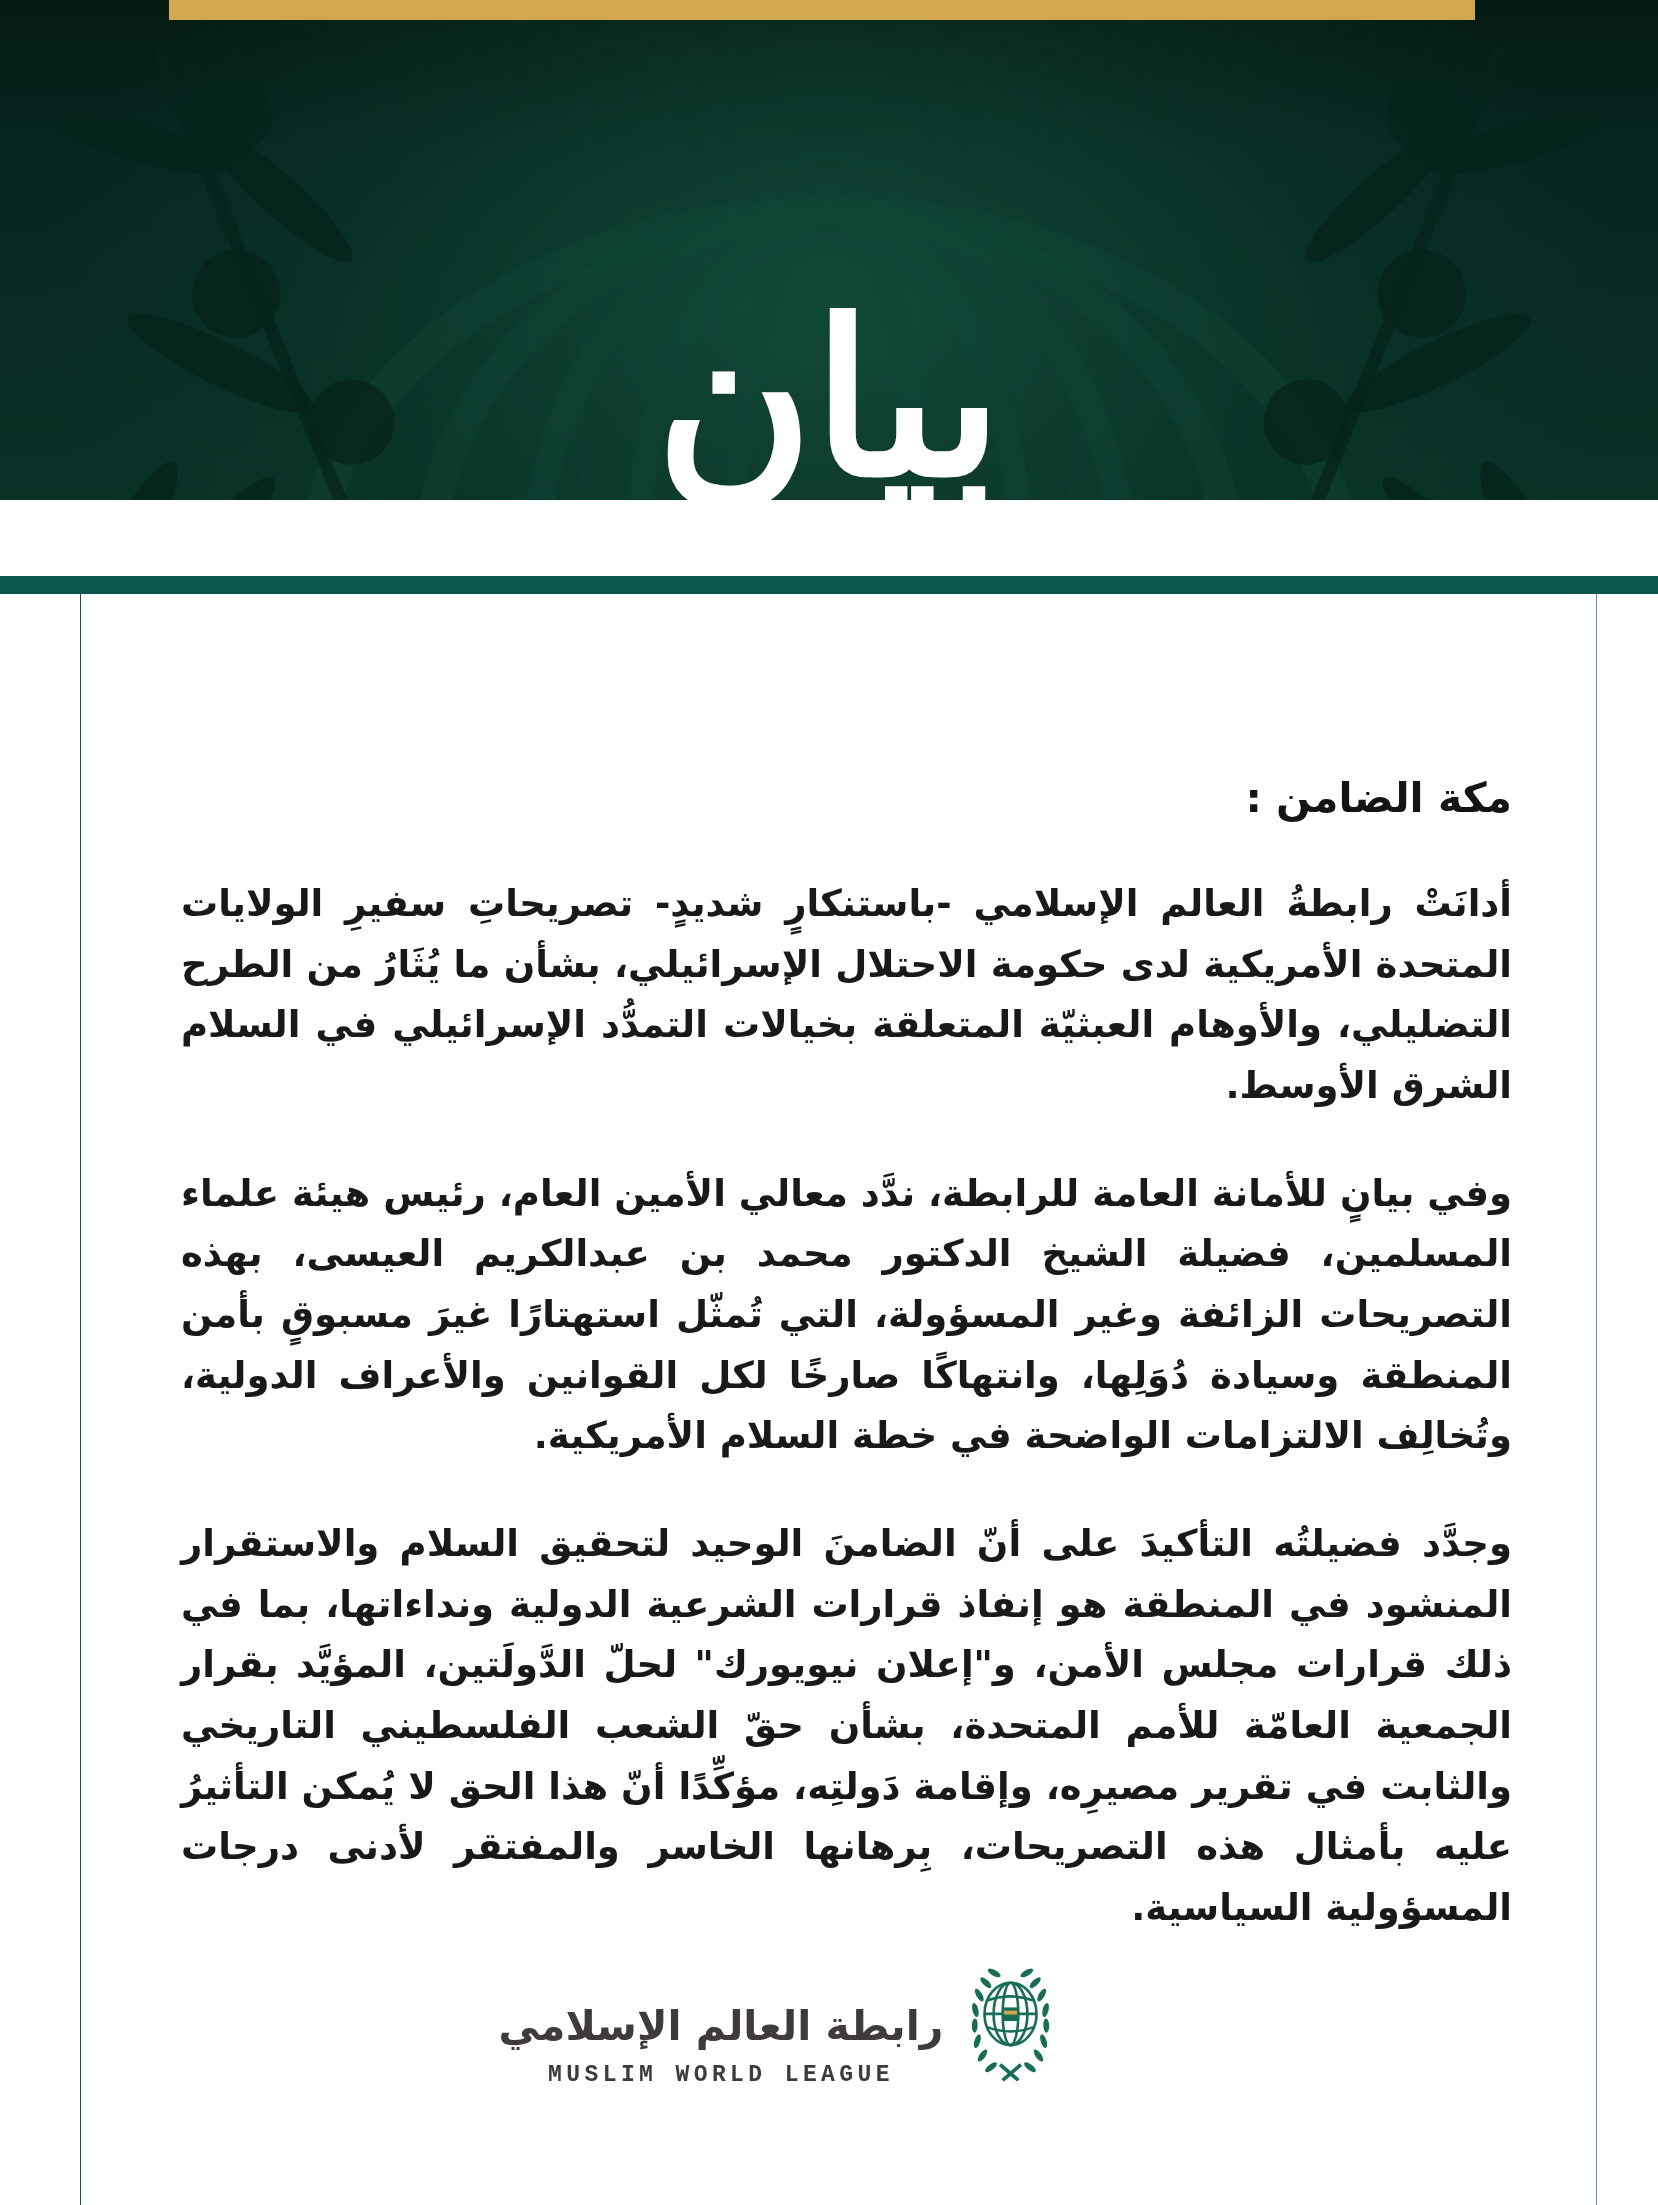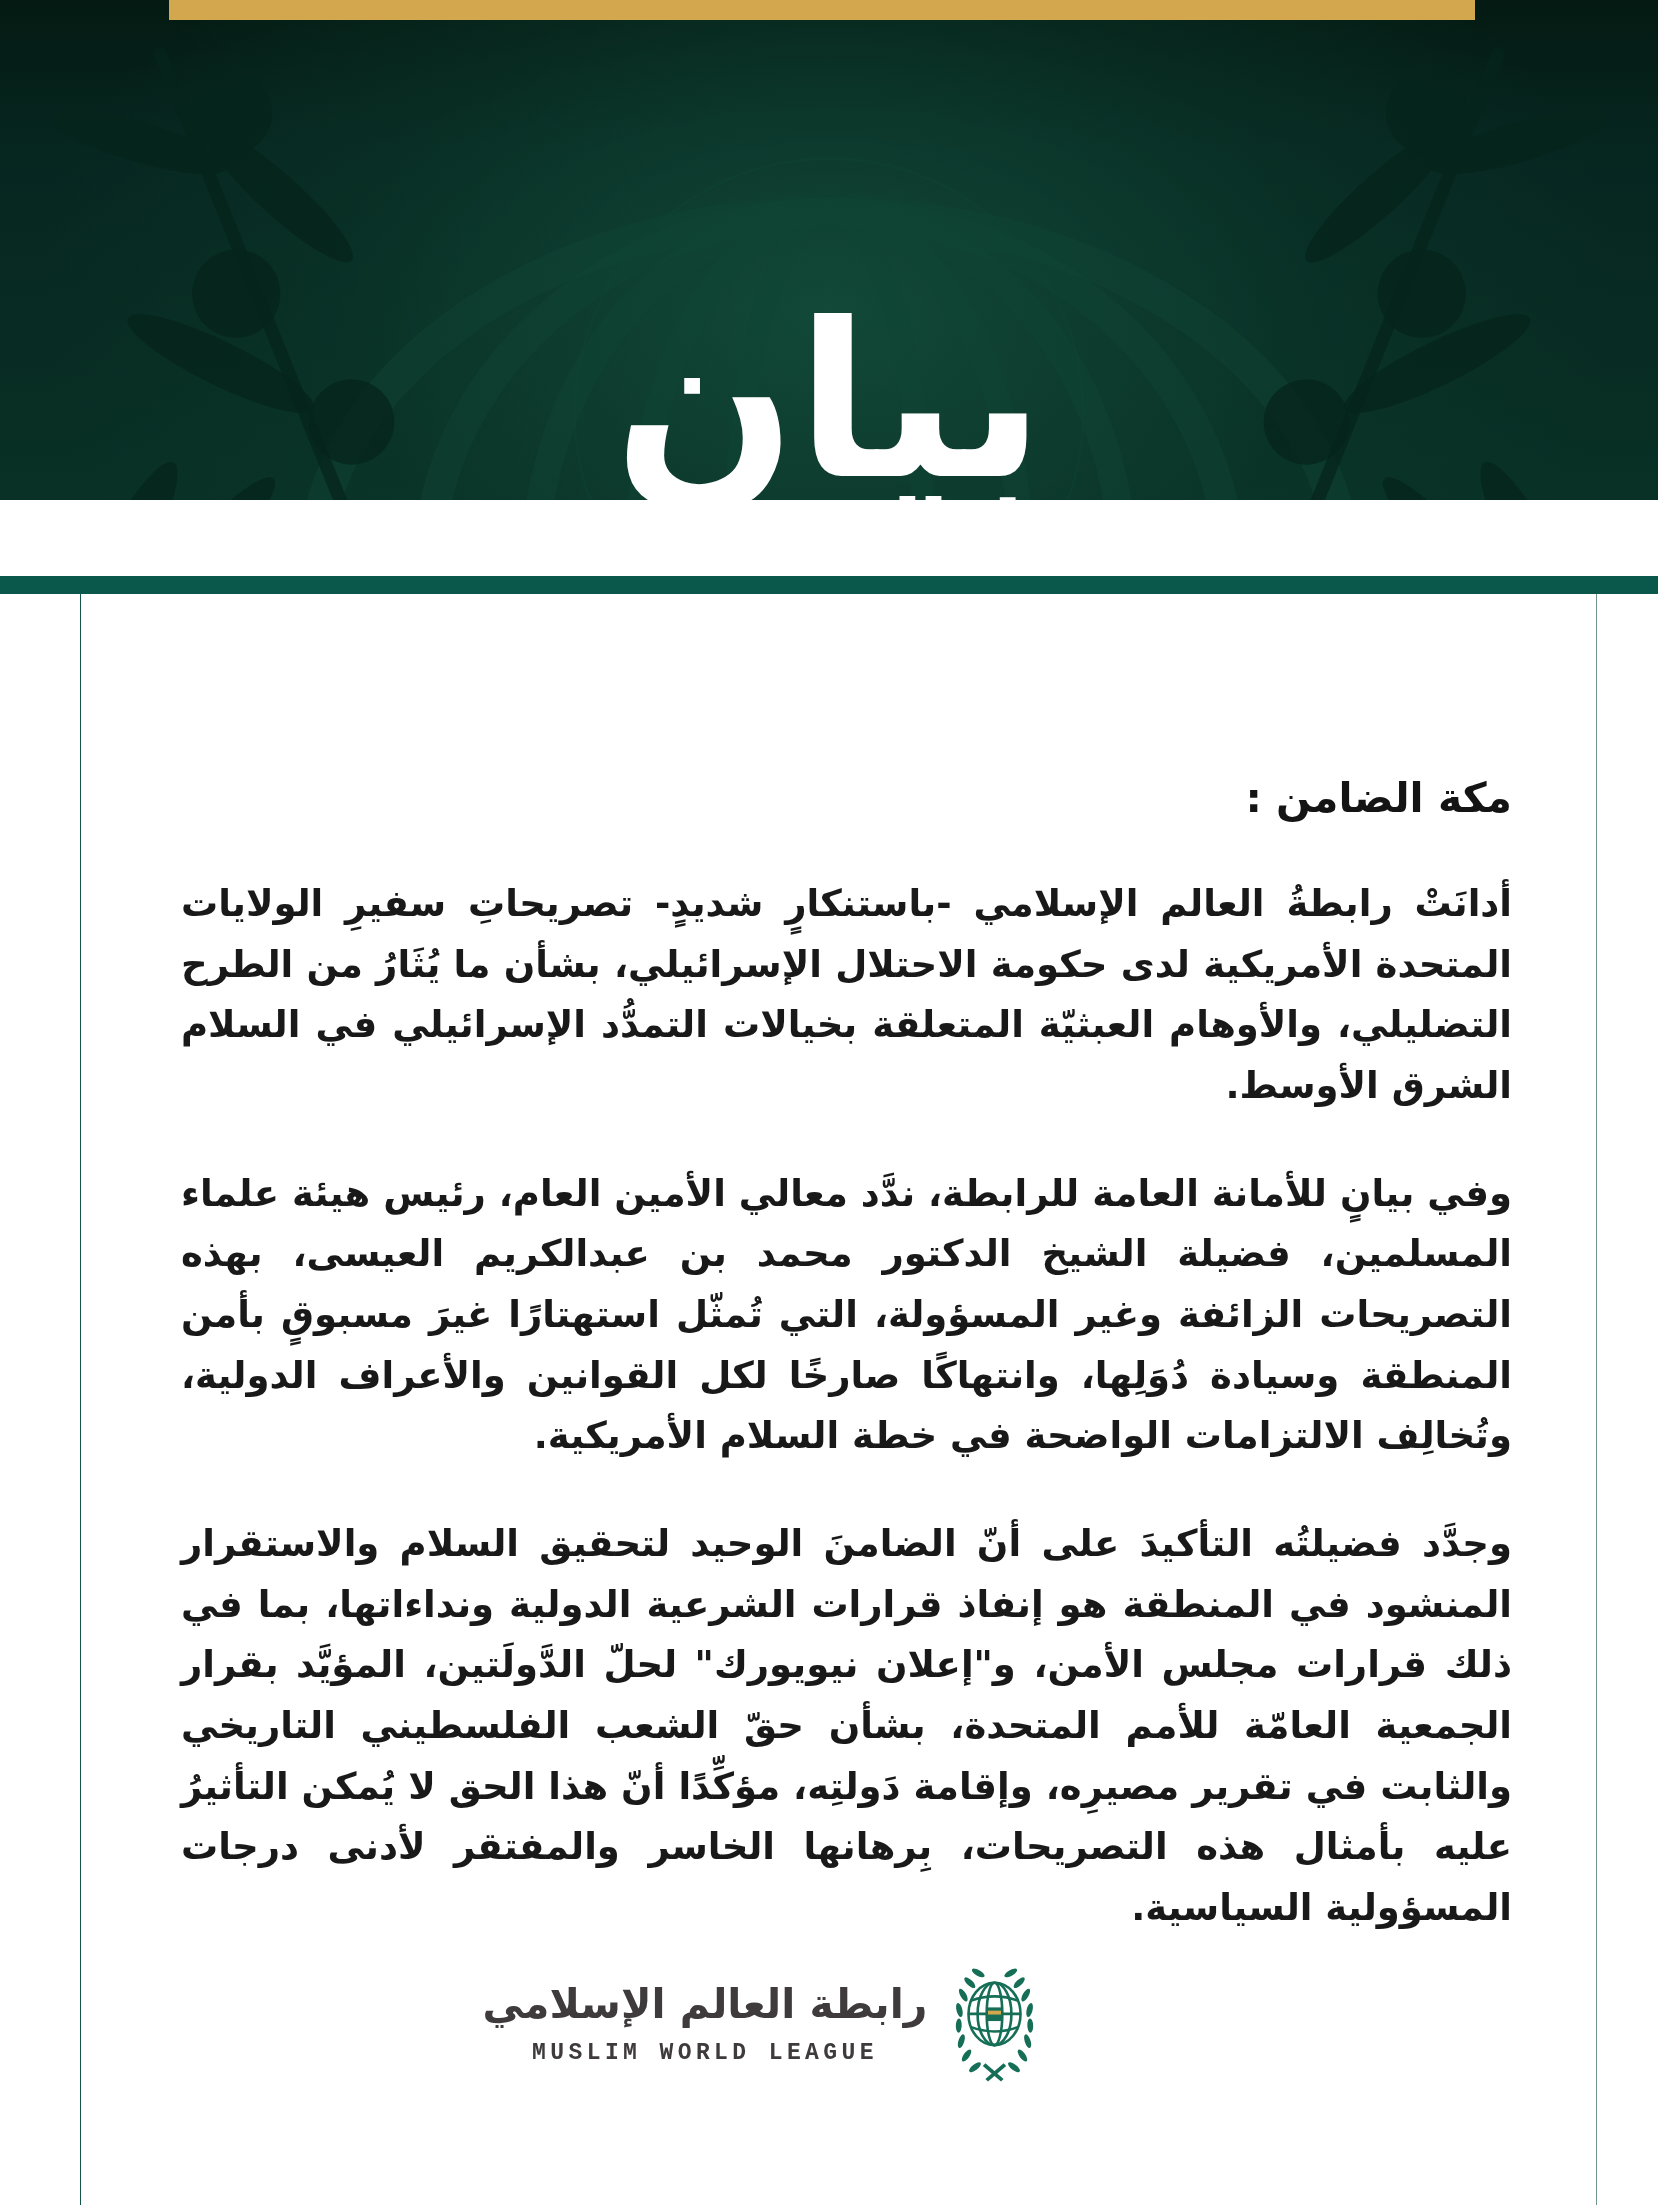--- a/index.html
+++ b/index.html
@@ -20,20 +20,21 @@
   }
   .page{position:absolute;inset:0;background:#fff;}
 
   
   .header{
     position:absolute;top:0;left:0;width:1658px;height:500px;
     background:
       radial-gradient(ellipse 1106px 700px at 50% 62%, rgba(19,76,59,.9) 0%, rgba(12,56,43,.45) 45%, rgba(0,0,0,0) 72%),
       linear-gradient(180deg,#041a12 0%,#062620 30%,#082c23 70%,#093126 100%);
     overflow:hidden;
+    font-family:Liberation Serif, serif;
   }
   .header-deco{position:absolute;inset:0;}
   .gold-bar{
     position:absolute;top:0;left:169px;width:1306px;height:20px;
     background:var(--gold);
   }
   .header-title{
     position:absolute;left:0;right:0;top:295px;
     text-align:center;
     font-size:214px;line-height:1;
@@ -68,22 +69,22 @@
     line-height:1.64;
     text-align:justify;
     text-justify:inter-word;
     margin:0 0 47px 0;
     color:#191919;
   }
   .statement p:last-child{margin-bottom:0;margin-top:32px;}
 
   
   .logo{
-    position:absolute;top:1958px;left:0;width:1523px;
-    display:flex;justify-content:center;align-items:center;gap:22px;
+    position:absolute;top:1958px;left:16px;width:1523px;
+    display:flex;justify-content:center;align-items:flex-end;gap:22px;
     direction:ltr;
   }
   .logo-text{text-align:center;}
   .logo-arabic{
     font-size:41px;font-weight:bold;color:var(--logo-text);
     direction:rtl;white-space:nowrap;
   }
   .logo-english{
     font-family:Liberation Mono, monospace;
     font-weight:bold;font-size:23px;letter-spacing:4.4px;

